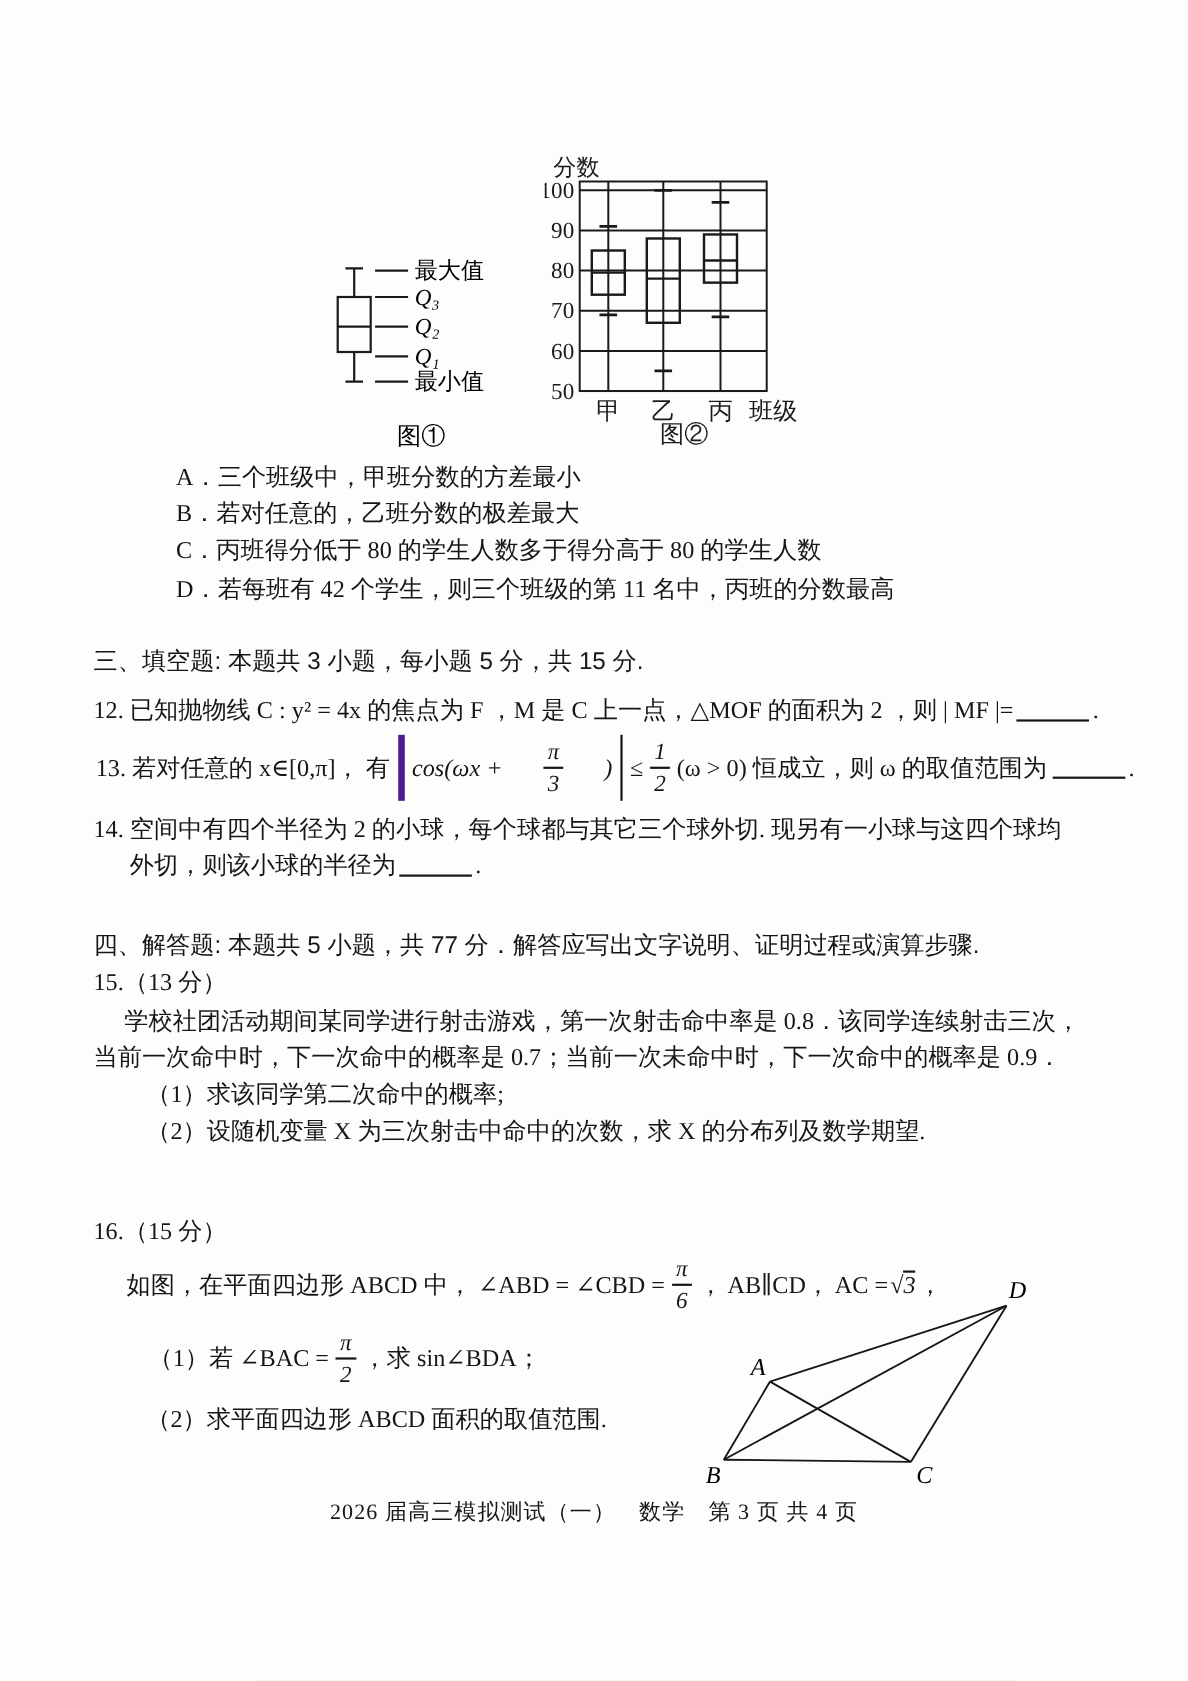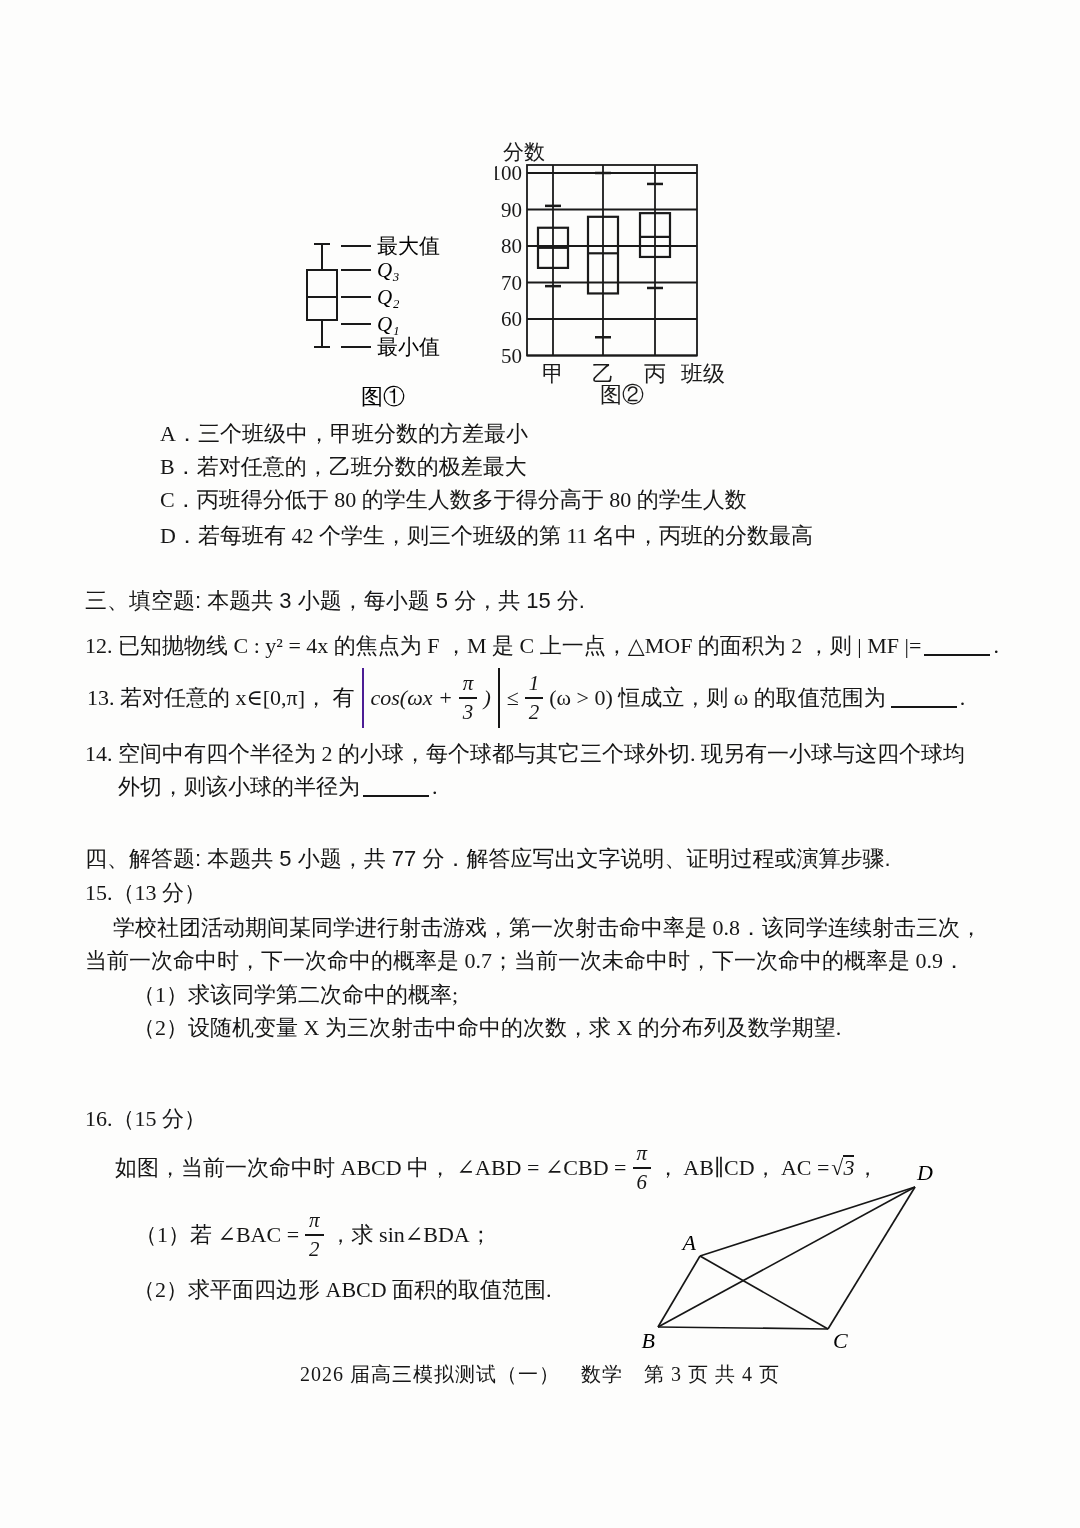--- a/index.html
+++ b/index.html
@@ -13,22 +13,22 @@
   .bold{font-weight:400;font-family:"Liberation Sans","DejaVu Sans",sans-serif;}
   .row{display:flex;align-items:center;}
   .seg{margin:0 2px;}
   .m{font-family:"Liberation Serif","DejaVu Serif",serif;font-style:italic;}
   .frac{display:inline-flex;flex-direction:column;align-items:center;margin:0 4px;
         font-family:"Liberation Serif","DejaVu Serif",serif;font-style:italic;
         font-size:21px;line-height:1;}
   .frac .fn{padding:0 4px 3px;border-bottom:2px solid #161616;}
   .frac .fd{padding-top:3px;}
   .absgrp{display:inline-flex;align-items:center;align-self:stretch;
-          border-left:2px solid #4c1d95;border-right:2px solid #161616;
-          padding:0 5px;margin:0 5px;}
+          border-left:6px solid #4c1d95;border-right:2px solid #161616;
+          padding:0 5px;margin:0 5px;gap:31px;}
   .blank{display:inline-block;width:66px;height:0;border-bottom:2px solid #161616;
          margin:0 3px -3px 3px;}
   .tail{display:inline;}
   .ol{display:inline-block;border-top:2px solid #161616;line-height:1.02;}
   .footer{position:absolute;left:0;top:1361px;width:1080px;text-align:center;
           font-size:20px;letter-spacing:1px;}
   svg{position:absolute;}
   svg text{font-family:"Liberation Serif","DejaVu Serif",serif;}
   svg text.qlab{font-style:italic;}
 </style>
@@ -143,21 +143,21 @@
 
   <div class="t" style="left:85px;top:879px;text-align:right;">15.（13 分）</div>
   <div class="t" style="left:113px;top:914px;">学校社团活动期间某同学进行射击游戏，第一次射击命中率是 0.8．该同学连续射击三次，</div>
   <div class="t" style="left:85px;top:947px;">当前一次命中时，下一次命中的概率是 0.7；当前一次未命中时，下一次命中的概率是 0.9．</div>
   <div class="t" style="left:133px;top:981px;text-align:right;">（1）求该同学第二次命中的概率;</div>
   <div class="t" style="left:133px;top:1014px;">（2）设随机变量 X 为三次射击中命中的次数，求 X 的分布列及数学期望.</div>
 
   <div class="t" style="left:85px;top:1105px;">16.（15 分）</div>
 
   <div class="t row" style="left:113px;top:1140px;height:56px;">
-    <span class="seg">如图，当前一次命中时 ABCD 中， ∠ABD = ∠CBD =</span>
+    <span class="seg">如图，在平面四边形 ABCD 中， ∠ABD = ∠CBD =</span>
     <span class="frac">
       <span class="fn">π</span>
       <span class="fd">6</span>
     </span>
     <span class="seg">， AB∥CD， AC =</span>
     <span class="tail"><span class="m">√</span><span class="m ol">3</span></span>
     <span class="seg">，</span>
   </div>
 
   <div class="t row" style="left:133px;top:1207px;height:56px;">

